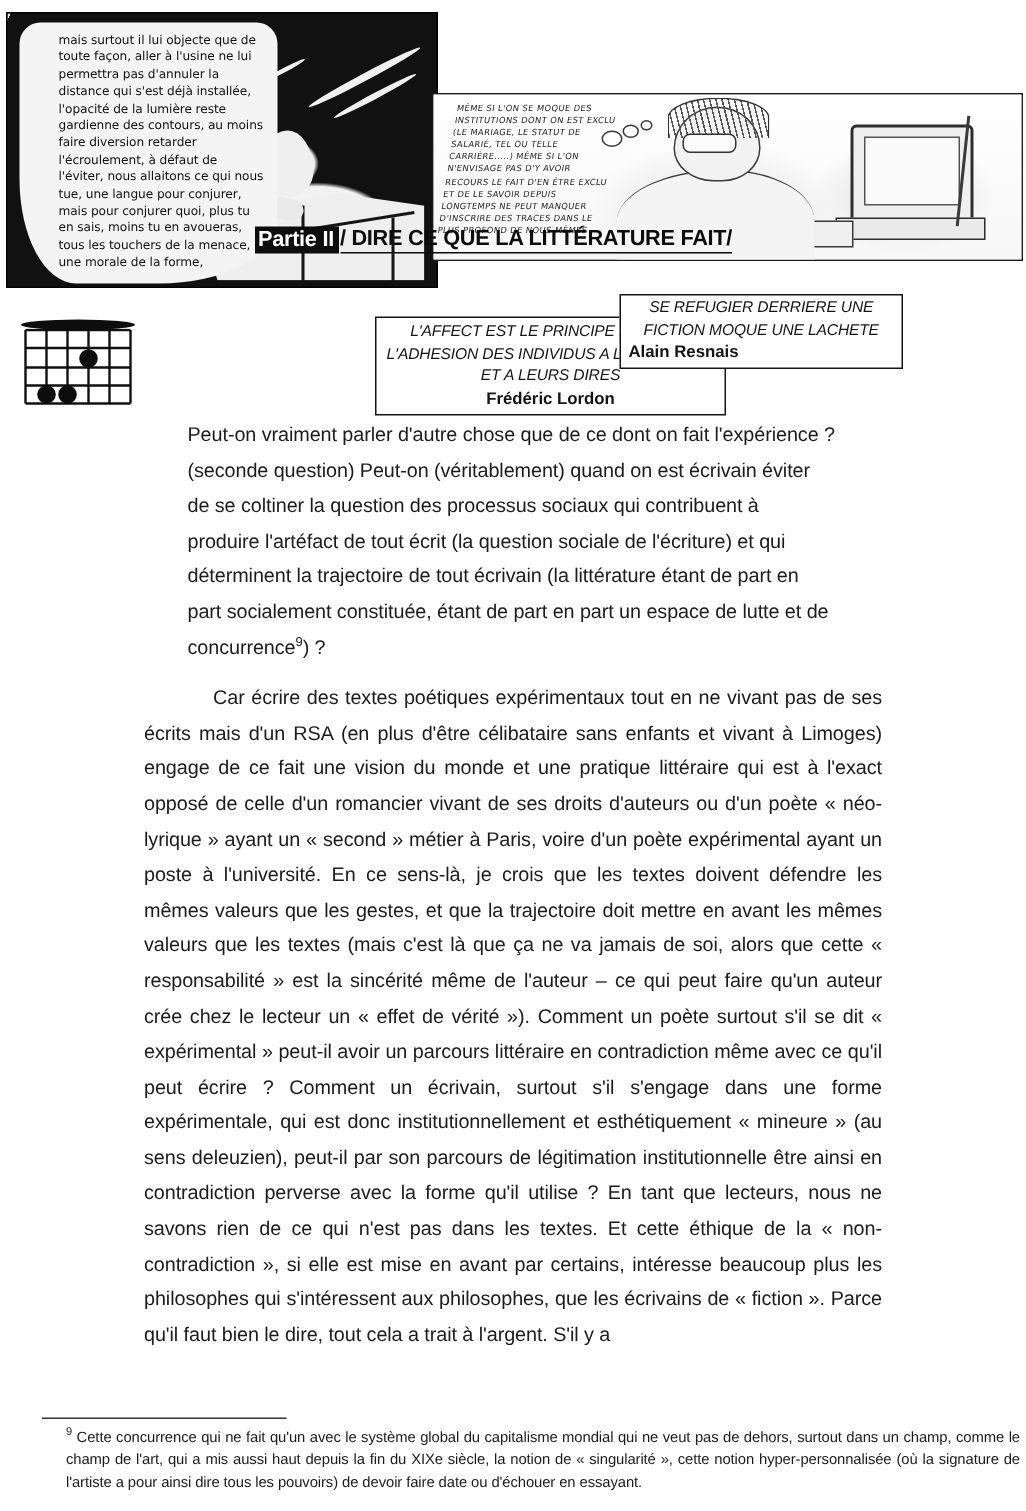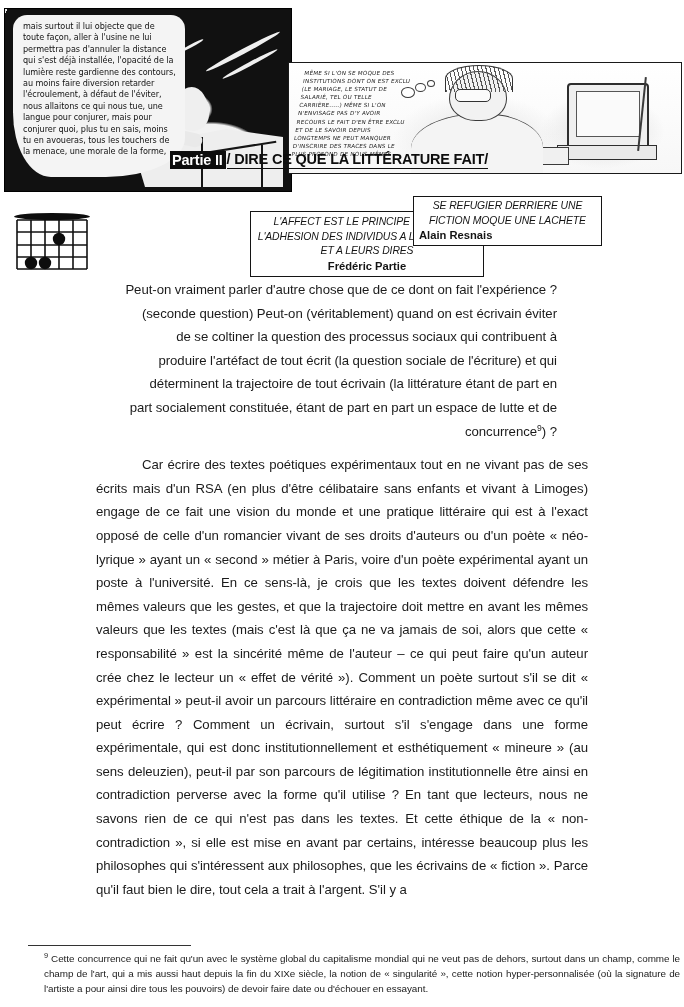--- a/index.html
+++ b/index.html
@@ -82,21 +82,21 @@
     border-radius: 8px;
   }
 
   #speech-balloon {
     position: absolute;
     left: 8px; top: 6px;
     width: 172px;
     min-height: 162px;
     background: #f4f4f4;
     border-radius: 14px 14px 46% 22% / 14px 14px 24% 40%;
-    padding: 6px 8px 8px 10px;
+    padding: 6px 8px 8px 26px;
     box-sizing: border-box;
   }
   #speech-balloon p {
     margin: 0;
     font-family: "DejaVu Sans", sans-serif;
     font-size: 8.1px;
     line-height: 11.4px;
     color: #111;
     letter-spacing: -0.05px;
   }
@@ -333,21 +333,20 @@
     margin: 0;
     font-family: "Liberation Sans", sans-serif;
     font-size: 13.2px;
     line-height: 23.6px;
     color: #1b1b1b;
     letter-spacing: -0.05px;
   }
   #para-1 {
     width: 432px;
     margin-left: 125px;
-    text-align: right;
   }
   #para-2 {
     width: 492px;
     margin-left: 96px;
     margin-top: 10px;
     text-align: justify;
     text-indent: 46px;
   }
   .fn-ref {
     font-size: 8.6px;
@@ -448,21 +447,21 @@
     <g fill="#0d0d0d">
       <circle cx="43" cy="20" r="6.2"></circle>
       <circle cx="15" cy="44" r="6.2"></circle>
       <circle cx="29" cy="44" r="6.2"></circle>
     </g>
   </svg>
 </div>
 
 <div id="quote-lordon">
   <div class="q-text">L'AFFECT EST LE PRINCIPE MEME DE L'ADHESION DES INDIVIDUS A LEURS IDEES ET A LEURS DIRES</div>
-  <div class="q-author">Frédéric Partie</div>
+  <div class="q-author">Frédéric Lordon</div>
 </div>
 
 <div id="quote-resnais">
   <div class="q-text">SE REFUGIER DERRIERE UNE FICTION MOQUE UNE LACHETE</div>
   <div class="q-author">Alain Resnais</div>
 </div>
 
 <div id="body-text">
   <p class="para" id="para-1"><span>Peut-on vraiment parler d'autre chose que de ce dont on fait l'expérience ? (seconde question) Peut-on (véritablement) quand on est écrivain éviter de se coltiner la question des processus sociaux qui contribuent à produire l'artéfact de tout écrit (la question sociale de l'écriture) et qui déterminent la trajectoire de tout écrivain (la littérature étant de part en part socialement constituée, étant de part en part un espace de lutte et de concurrence</span><span class="fn-ref">9</span><span>) ?</span></p>
 

